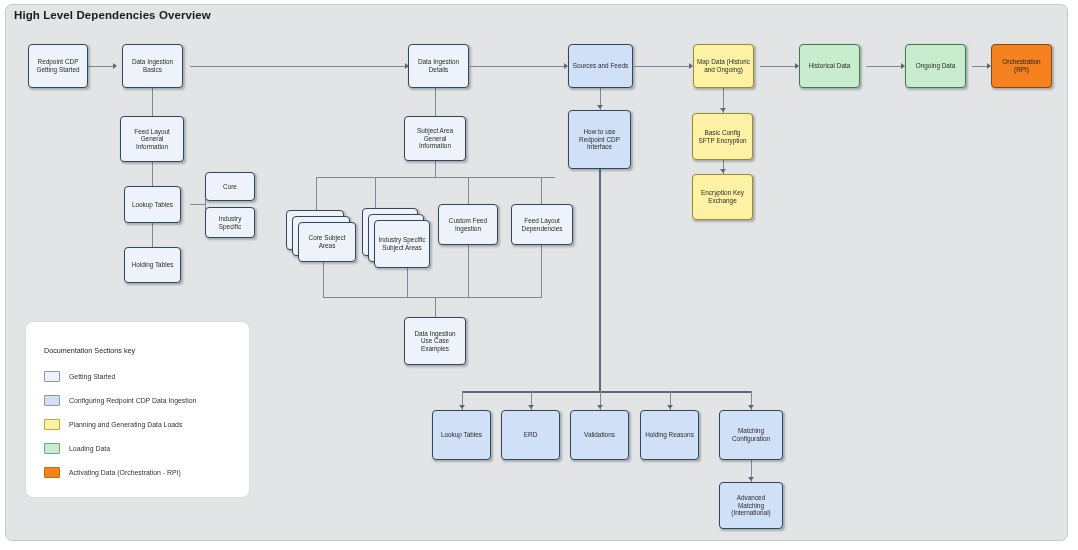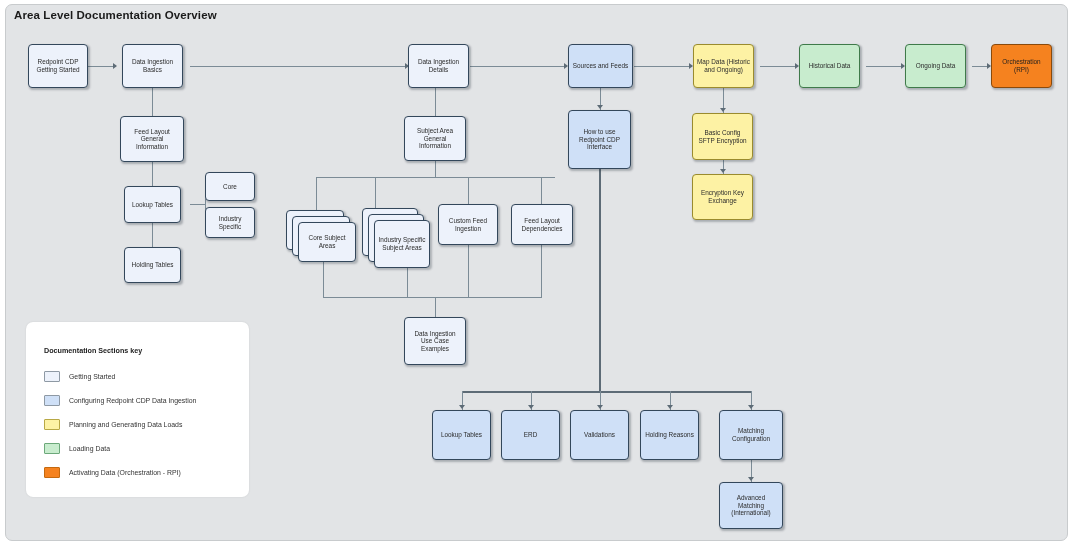--- a/index.html
+++ b/index.html
@@ -62,38 +62,38 @@
   .arw.down {border-left:3px solid transparent;border-right:3px solid transparent;border-top:4.5px solid #5d6b76;}
 
   
   .legend{
     position:absolute;left:26px;top:322px;width:223px;height:175px;
     background:#ffffff;border-radius:7px;z-index:6;
     box-shadow:0 0 2px rgba(0,0,0,.10);
   }
   .legend-title{
     position:absolute;left:18px;top:24px;
-    font-size:7.2px;font-weight:bold;color:#222;
+    font-size:7.2px;font-weight:normal;color:#222;
   }
   .legend-row{position:absolute;left:18px;display:flex;align-items:center;gap:9px;}
   .sw{width:16px;height:11px;border:1px solid #8e99a4;box-sizing:border-box;border-radius:1px;}
   .sw.c-getting{background:#edf2fb;}
   .sw.c-config{background:#cfe0f7;}
   .sw.c-planning{background:#fdf2a4;border-color:#b8a845;}
   .sw.c-loading{background:#c8ecce;border-color:#6ca87a;}
   .sw.c-activate{background:#f5821f;border-color:#c4690f;}
   .legend-label{font-size:6.9px;color:#333;white-space:nowrap;}
 </style>
 </head>
 <body>
 
 <div id="canvas">
   <div class="panel"></div>
 
-  <div class="diagram-title">Area Level Documentation Overview</div>
+  <div class="diagram-title">High Level Dependencies Overview</div>
 
   <div class="ln h" style="left:88px;top:66px;width:28px;"></div>
   <div class="arw right" style="left:113px;top:63px;"></div>
 
   <div class="ln h" style="left:190px;top:66px;width:218px;"></div>
   <div class="arw right" style="left:405px;top:63px;"></div>
 
   <div class="ln h" style="left:470px;top:66px;width:97px;"></div>
   <div class="arw right" style="left:564px;top:63px;"></div>
 

